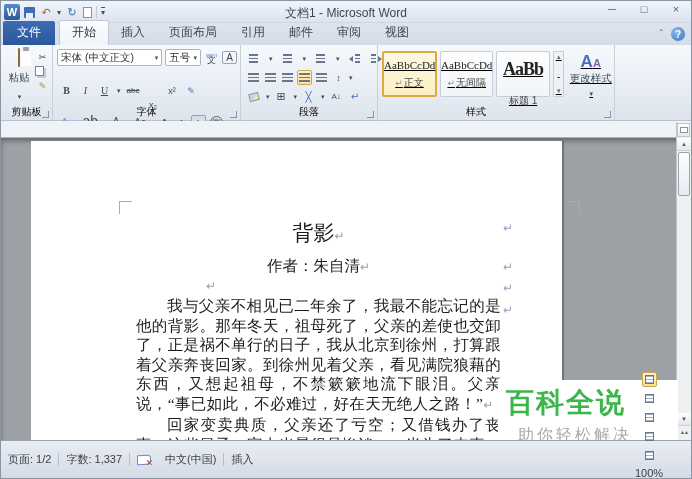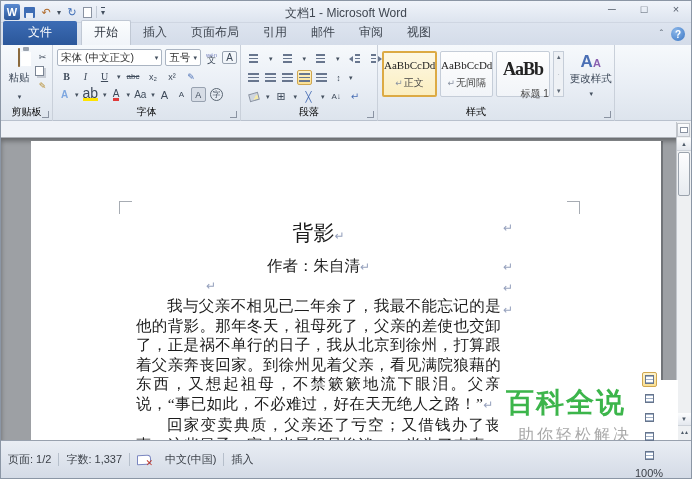--- a/index.html
+++ b/index.html
@@ -25,21 +25,21 @@
   .qsep { width:1px; height:12px; background:#c2cad6; }
   .apptitle { position:absolute; left:0; right:0; top:4px; text-align:center; font-size:12px; color:#3f4650; }
   .winctl { position:absolute; right:6px; top:2px; display:flex; gap:14px; }
   .winctl span { font-size:11px; color:#555e6b; width:18px; text-align:center; }
 
   
   .tabrow { position:absolute; left:0; top:22px; width:100%; height:22px;
     background:linear-gradient(#dde4ef,#d4dce9); }
   .tabs { display:flex; height:100%; align-items:flex-end; padding-left:2px; }
   .tab { font-size:12px; color:#3f4650; padding:3px 12px 4px; border-radius:2px 2px 0 0; }
-  .tab.file { background:linear-gradient(#3c6cb5,#2b579a); color:#fff; padding:3px 25px 4px; margin-right:4px; }
+  .tab.file { background:linear-gradient(#3c6cb5,#2b579a); color:#fff; padding:3px 14px 4px; margin-right:4px; }
   .tab.active { background:linear-gradient(#fbfdfe,#f0f4f9); border:1px solid #c0c8d4; border-bottom:none; color:#2f3640; }
   .tabrow-right { position:absolute; right:6px; top:4px; display:flex; gap:8px; align-items:center; }
   .caret { font-size:10px; color:#5b6673; }
   .helpbtn { width:14px; height:14px; border-radius:50%; background:radial-gradient(circle at 35% 30%,#8cb8ea,#3a76c4);
     color:#fff; font-size:10px; font-weight:bold; display:flex; align-items:center; justify-content:center; }
 
   
   .ribbon { position:absolute; left:0; top:44px; width:100%; height:76px;
     background:linear-gradient(#f6f9fc,#e9eef5 55%,#dde4ed); border-bottom:1px solid #b9c1cd; }
   .group { position:absolute; top:0; height:76px; border-right:1px solid #c9d0da; }
@@ -98,21 +98,21 @@
   .binoc:before,.binoc:after { content:""; position:absolute; top:0; width:8px; height:12px; border-radius:2px;
     background:linear-gradient(#8fa3d8,#4a5f9e); }
   .binoc:before { left:0; } .binoc:after { right:0; }
 
   
   .strip { position:absolute; left:0; top:120px; width:100%; height:17px; background:#eff2f7; border-bottom:1px solid #aeb2b8; }
 
   
   .docarea { position:absolute; left:0; top:137px; width:100%; height:321px; background:#9da0a4;
     box-shadow:inset 0 3px 5px rgba(0,0,0,.35); }
-  .page { position:absolute; left:30px; top:3px; width:630px; height:318px; background:#fff;
+  .page { position:absolute; left:30px; top:3px; width:531px; height:318px; background:#fff;
     box-shadow:2px 0 0 rgba(60,62,66,.45); }
   .cropmark { position:absolute; width:13px; height:13px; border-color:#a7acb3; }
   .cm-tl { border-top:1px solid #a7acb3; border-left:1px solid #a7acb3; }
   .cm-tr { border-top:1px solid #a7acb3; border-right:1px solid #a7acb3; }
   .doc-text { font-family:"Liberation Serif","DejaVu Serif",serif; color:#1c1c1c; }
   .doctitle { position:absolute; left:105px; top:78px; width:365px; text-align:center; font-size:21px; }
   .docauthor { position:absolute; left:105px; top:115px; width:365px; text-align:center; font-size:15.5px; }
   .docbody { position:absolute; left:105px; top:155px; width:365px; font-size:15.5px; line-height:19.5px;
     letter-spacing:0.35px; text-align:justify; }
   .docbody p { text-indent:2em; }
@@ -236,21 +236,21 @@
           <span class="pinyin"><small>wén</small><span>文</span></span>
         </span>
         <span class="rbtn" style="border:1px solid #98a2b0;height:13px;">A</span>
       </div>
       <div class="row" style="padding:3px 0 0 6px; gap:4px;">
         <span class="rbtn" style="font-weight:bold;font-family:'Liberation Serif',serif;">B</span>
         <span class="rbtn" style="font-style:italic;font-family:'Liberation Serif',serif;">I</span>
         <span class="rbtn" style="text-decoration:underline;font-family:'Liberation Serif',serif;">U</span>
         <span class="dd">▾</span>
         <span class="rbtn" style="text-decoration:line-through;font-size:8px;">abc</span>
-        <span class="rbtn" style="font-size:9px;">x₂</span>
+        <span class="rbtn" style="font-size:9px;margin-top:28px;">x₂</span>
         <span class="rbtn" style="font-size:9px;">x²</span>
         <span class="rbtn" style="color:#4a6fb5;font-size:9px;">✎</span>
       </div>
       <div class="row" style="padding:3px 0 0 4px; gap:2px;">
         <span class="rbtn" style="color:#7ea7e0;font-weight:bold;">A</span>
           <span class="dd">▾</span>
         <span class="rbtn">
             <span class="fx-under" style="border-color:#ffe400;font-size:14px;">ab</span>
           </span>
           <span class="dd">▾</span>
@@ -322,33 +322,33 @@
           <span class="dd">▾</span>
         <span class="rbtn" style="color:#4a6fb5;">╳</span>
           <span class="dd">▾</span>
         <span class="rbtn" style="font-size:8px;">A↓</span>
         <span class="rbtn" style="color:#4a6fb5;">↵</span>
       </div>
       <div class="glabel">段落</div>
       <span class="launch"></span>
     </div>
 
-    <div class="group" style="left:377px;width:237px;">
+    <div class="group" style="left:377px;width:237px;text-decoration:underline;">
       <div class="row" style="padding:6px 0 0 4px; gap:3px; align-items:flex-start;">
         <div class="stylecard sel">
           <div class="prev">AaBbCcDd</div>
           <div class="sname"><span class="marker">↵</span><span>正文</span></div>
         </div>
         <div class="stylecard">
           <div class="prev">AaBbCcDd</div>
           <div class="sname"><span class="marker">↵</span><span>无间隔</span></div>
         </div>
         <div class="stylecard">
           <div class="prev h1">AaBb</div>
-          <div class="sname" style="margin-top:7px;text-align:right;"><span>标题 1</span></div>
+          <div class="sname" style="margin-top:14px;"><span>标题 1</span></div>
         </div>
         <div class="scrollstrip">
           <span>▲</span>
           <span>·</span>
           <span>▼</span>
         </div>
         <div class="bigbtn" style="width:48px;padding-top:2px;">
           <div class="chgA">A<small>A</small></div>
           <div>更改样式</div>
           <span class="dd">▾</span>

